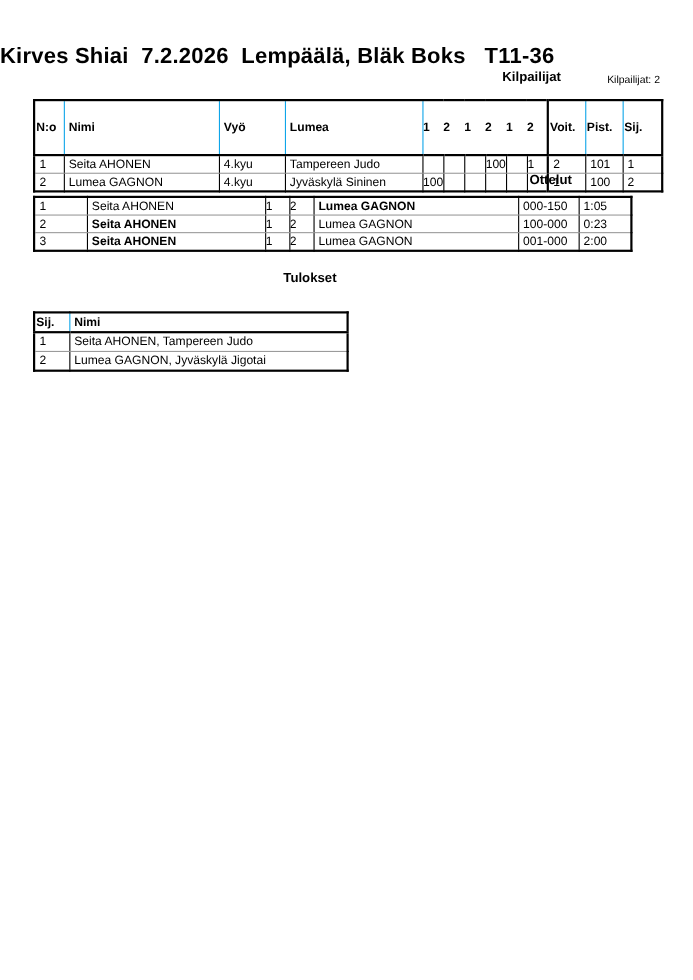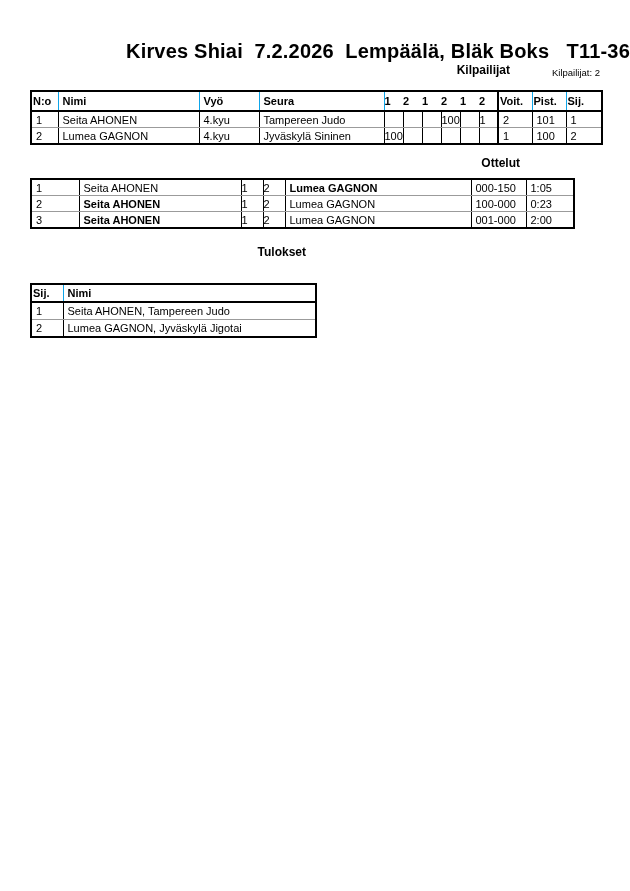--- a/index.html
+++ b/index.html
@@ -3,21 +3,21 @@
 <meta charset="utf-8">
 <style>
   html,body{margin:0;padding:0;}
   body{
     width:630px;height:891px;background:#ffffff;position:relative;
     font-family:"Liberation Sans","DejaVu Sans",sans-serif;color:#000;
     overflow:hidden;
   }
   .abs{position:absolute;}
   .page-title{
-    top:40px;left:0;width:630px;text-align:right;
+    top:40px;left:0;width:630px;text-align:left;
     font-size:20px;font-weight:bold;white-space:pre;letter-spacing:0.2px;
   }
   .section-heading{font-size:12px;font-weight:bold;text-align:right;}
   #h-kilpailijat{top:63px;left:30px;width:480px;}
   #h-ottelut{top:156px;left:30px;width:490px;}
   #h-tulokset{top:245px;left:30px;width:276px;}
   .competitor-count{top:67px;right:30px;font-size:9.5px;}
 
   table{
     border-collapse:collapse;table-layout:fixed;
@@ -68,29 +68,29 @@
       <col style="width:19px">
     <col style="width:34px">
       <col style="width:34px">
       <col style="width:36px">
   </colgroup>
   <tbody>
       <tr>
     <th class="lft" style="padding:0 1px">N:o</th>
     <th class="ctr">Nimi</th>
     <th class="ctr">Vyö</th>
-    <th class="ctr">Seura</th>
+    <th class="ctr">Lumea</th>
     <th class="ctr" style="padding:0">1</th>
     <th class="ctr nbl" style="padding:0">2</th>
     <th class="ctr nbl" style="padding:0">1</th>
     <th class="ctr nbl" style="padding:0">2</th>
     <th class="ctr nbl" style="padding:0">1</th>
     <th class="ctr nbl" style="padding:0">2</th>
     <th class="ctr thick-l" style="padding:0 1px">Voit.</th>
-    <th class="ctr" style="padding:1px 1px">Pist.</th>
+    <th class="ctr" style="padding:16px 1px">Pist.</th>
     <th class="ctr" style="padding:0 1px">Sij.</th>
   </tr>
   <tr>
     <td class="ctr">1</td>
     <td class="lft">Seita AHONEN</td>
     <td class="ctr">4.kyu</td>
     <td class="lft">Tampereen Judo</td>
     <td class="ctr" style="padding:0"></td>
     <td class="ctr" style="padding:0"></td>
     <td class="ctr" style="padding:0"></td>

